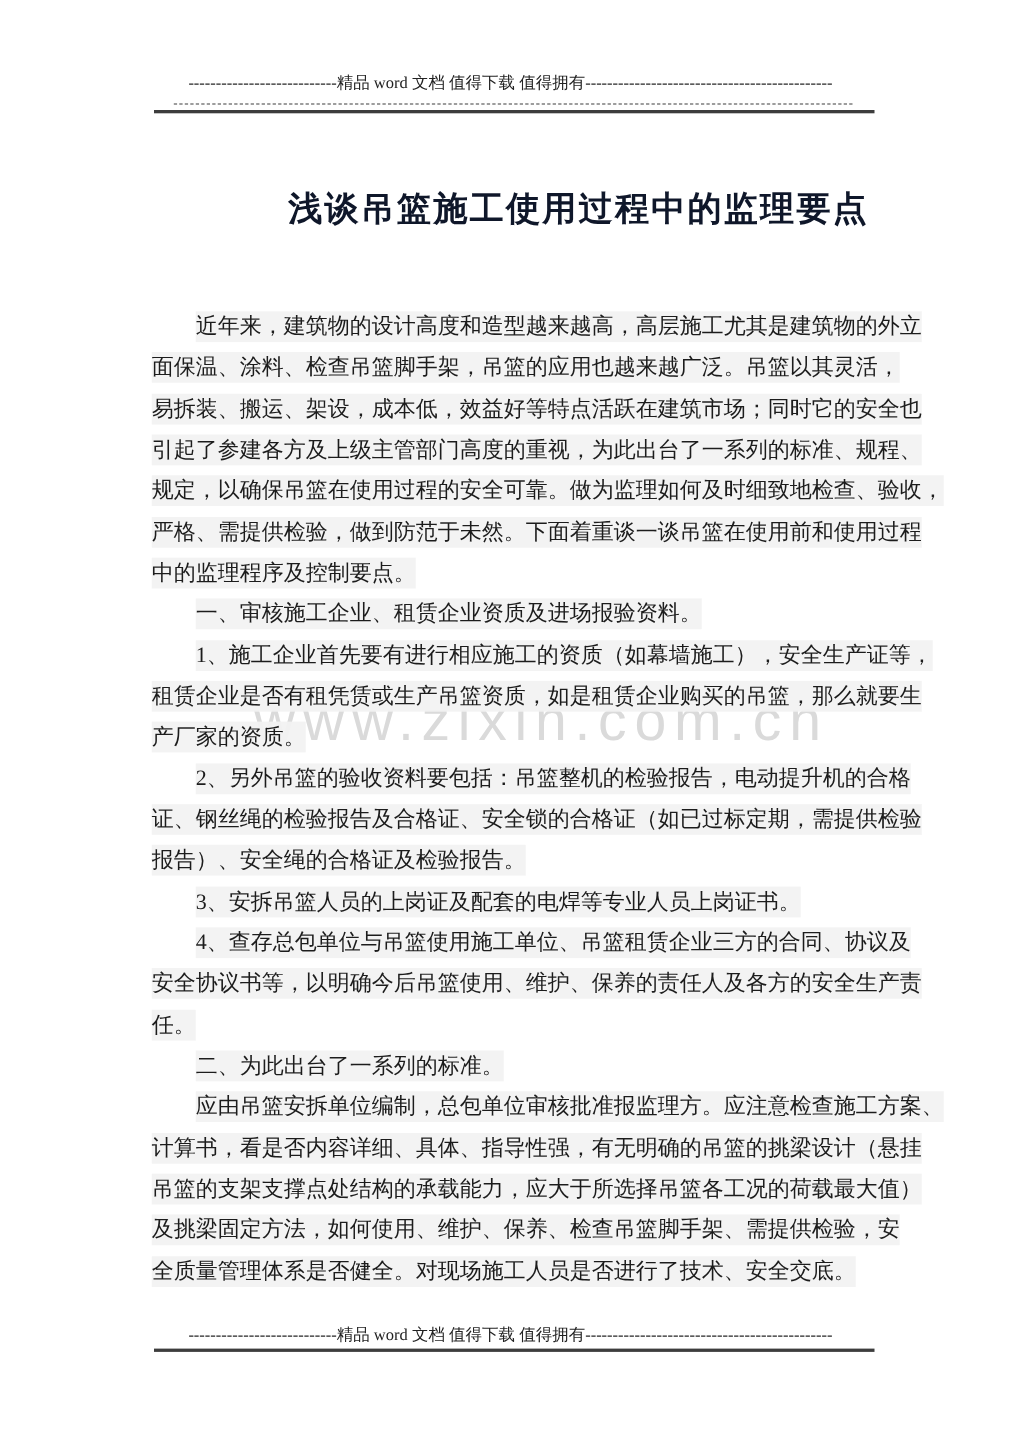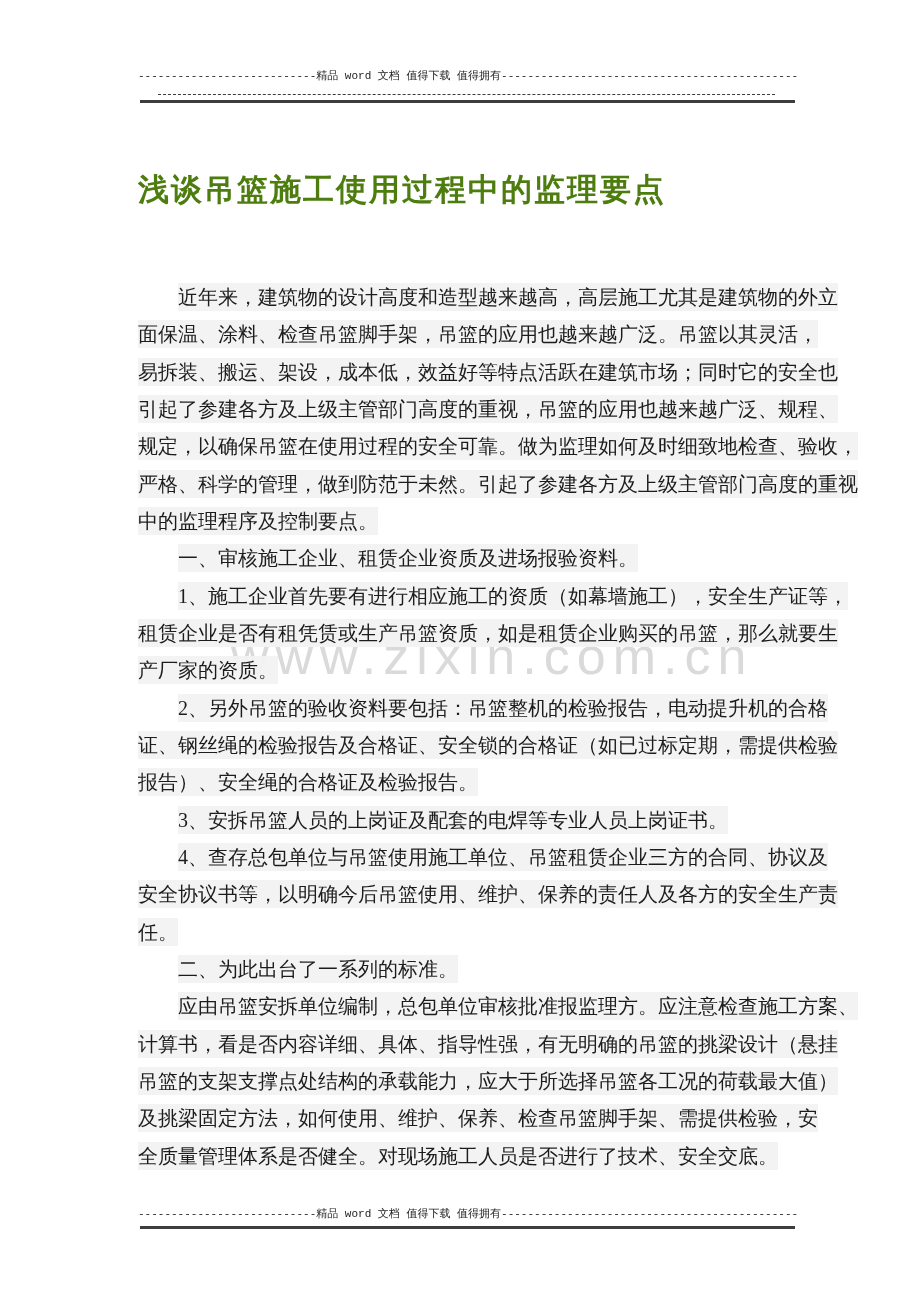--- a/index.html
+++ b/index.html
@@ -12,25 +12,25 @@
     font-family: "Liberation Serif", serif;
     color: #1c1c1c;
   }
 
   
   .boiler {
     position: absolute;
     left: 138px;
     width: 652px;
     text-align: center;
-    font-size: 11px;
+    font-size: 15px;
     line-height: 20px;
     color: #222222;
     white-space: nowrap;
-    font-family: Liberation Mono, monospace;
+    font-family: Liberation Serif, serif;
   }
   .header-text { top: 66px; }
   .footer-text { top: 1204px; }
 
   .dashed-rule {
     position: absolute;
     left: 158px;
     width: 617px;
     top: 94px;
     border-top: 1px dashed #3c3c3c;
@@ -45,27 +45,27 @@
   }
   .header-rule { top: 100px; }
   .footer-rule { top: 1226px; }
 
   
   .doc-title {
     position: absolute;
     top: 168px;
     left: 138px;
     width: 652px;
-    text-align: left;
+    text-align: right;
     font-family: "Liberation Sans", sans-serif;
     font-weight: bold;
     font-size: 31px;
     line-height: 44px;
     letter-spacing: 2px;
-    color: #4d7c0f;
+    color: #0f172a;
   }
 
   
   .watermark {
     position: absolute;
     top: 626px;
     left: 231px;
     z-index: 0;
     font-family: "Liberation Sans", sans-serif;
     font-size: 52px;
@@ -111,23 +111,23 @@
   <div class="solid-rule header-rule"></div>
 
   <div class="doc-title">浅谈吊篮施工使用过程中的监理要点</div>
 
   <div class="watermark">www.zixin.com.cn</div>
 
   <div class="doc-body">
       <div class="line indent"><span>近年来，建筑物的设计高度和造型越来越高，高层施工尤其是建筑物的外立</span></div>
       <div class="line"><span>面保温、涂料、检查吊篮脚手架，吊篮的应用也越来越广泛。吊篮以其灵活，</span></div>
       <div class="line"><span>易拆装、搬运、架设，成本低，效益好等特点活跃在建筑市场；同时它的安全也</span></div>
-      <div class="line"><span>引起了参建各方及上级主管部门高度的重视，吊篮的应用也越来越广泛、规程、</span></div>
+      <div class="line"><span>引起了参建各方及上级主管部门高度的重视，为此出台了一系列的标准、规程、</span></div>
       <div class="line"><span>规定，以确保吊篮在使用过程的安全可靠。做为监理如何及时细致地检查、验收，</span></div>
-      <div class="line"><span>严格、科学的管理，做到防范于未然。引起了参建各方及上级主管部门高度的重视</span></div>
+      <div class="line"><span>严格、需提供检验，做到防范于未然。下面着重谈一谈吊篮在使用前和使用过程</span></div>
       <div class="line last"><span>中的监理程序及控制要点。</span></div>
       <div class="line indent last"><span>一、审核施工企业、租赁企业资质及进场报验资料。</span></div>
       <div class="line indent"><span>1、施工企业首先要有进行相应施工的资质（如幕墙施工），安全生产证等，</span></div>
       <div class="line"><span>租赁企业是否有租凭赁或生产吊篮资质，如是租赁企业购买的吊篮，那么就要生</span></div>
       <div class="line last"><span>产厂家的资质。</span></div>
       <div class="line indent"><span>2、另外吊篮的验收资料要包括：吊篮整机的检验报告，电动提升机的合格</span></div>
       <div class="line"><span>证、钢丝绳的检验报告及合格证、安全锁的合格证（如已过标定期，需提供检验</span></div>
       <div class="line last"><span>报告）、安全绳的合格证及检验报告。</span></div>
       <div class="line indent last"><span>3、安拆吊篮人员的上岗证及配套的电焊等专业人员上岗证书。</span></div>
       <div class="line indent"><span>4、查存总包单位与吊篮使用施工单位、吊篮租赁企业三方的合同、协议及</span></div>

